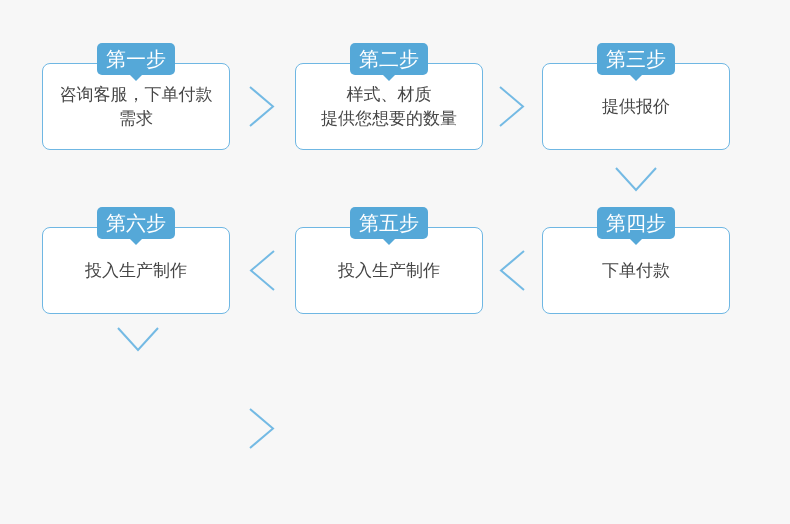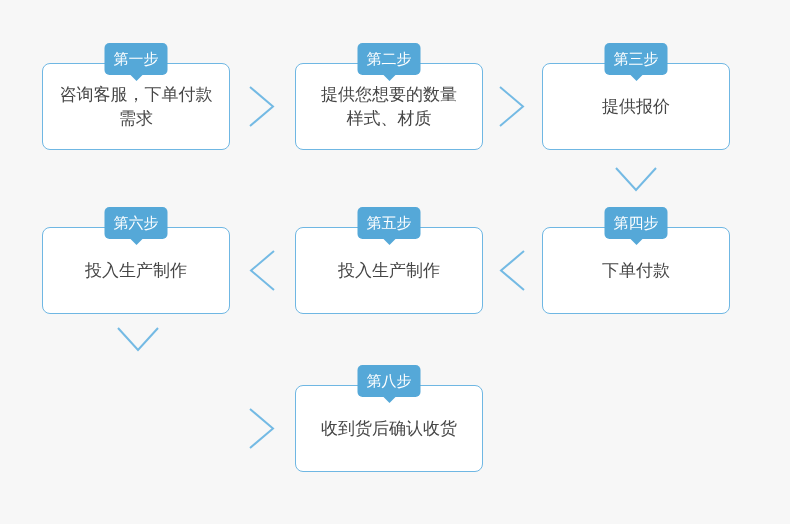--- a/index.html
+++ b/index.html
@@ -44,21 +44,21 @@
     text-align:center;
     white-space:nowrap;
   }
   .badge{
     position:absolute;
     top:-21px;
     left:50%;
     transform:translateX(-50%);
     background:var(--badge-bg);
     color:var(--badge-text);
-    font-size:15px;
+    font-size:20px;
     line-height:32px;
     height:32px;
     padding:0 9px;
     border-radius:5px;
     white-space:nowrap;
     z-index:2;
   }
   .badge::after{
     content:"";
     position:absolute;
@@ -87,22 +87,22 @@
     <div class="line">咨询客服，下单付款</div>
     <div class="line">需求</div>
   </div>
 
   <svg class="chev" style="left:247px;top:84px;" width="30" height="45" viewBox="0 0 30 45">
       <polyline points="3,3 26,22.5 3,42"></polyline>
     </svg>
 
   <div class="step" style="left:295px;top:63px;">
     <div class="badge">第二步</div>
+    <div class="line">样式、材质</div>
     <div class="line">提供您想要的数量</div>
-    <div class="line">样式、材质</div>
   </div>
 
   <svg class="chev" style="left:497px;top:84px;" width="30" height="45" viewBox="0 0 30 45">
       <polyline points="3,3 26,22.5 3,42"></polyline>
     </svg>
 
   <div class="step" style="left:542px;top:63px;">
     <div class="badge">第三步</div>
     <div class="line">提供报价</div>
     <div class="line"></div>
@@ -140,19 +140,14 @@
 
   <svg class="chev" style="left:115px;top:325px;" width="46" height="28" viewBox="0 0 46 28">
       <polyline points="3,3 23,25 43,3"></polyline>
     </svg>
 
 
   <svg class="chev" style="left:247px;top:406px;" width="30" height="45" viewBox="0 0 30 45">
       <polyline points="3,3 26,22.5 3,42"></polyline>
     </svg>
 
-  <div class="step" style="left:295px;top:385px;">
-    <div class="badge">第八步</div>
-    <div class="line">收到货后确认收货</div>
-    <div class="line"></div>
-  </div>
 
 </div>
 
 </body></html>

